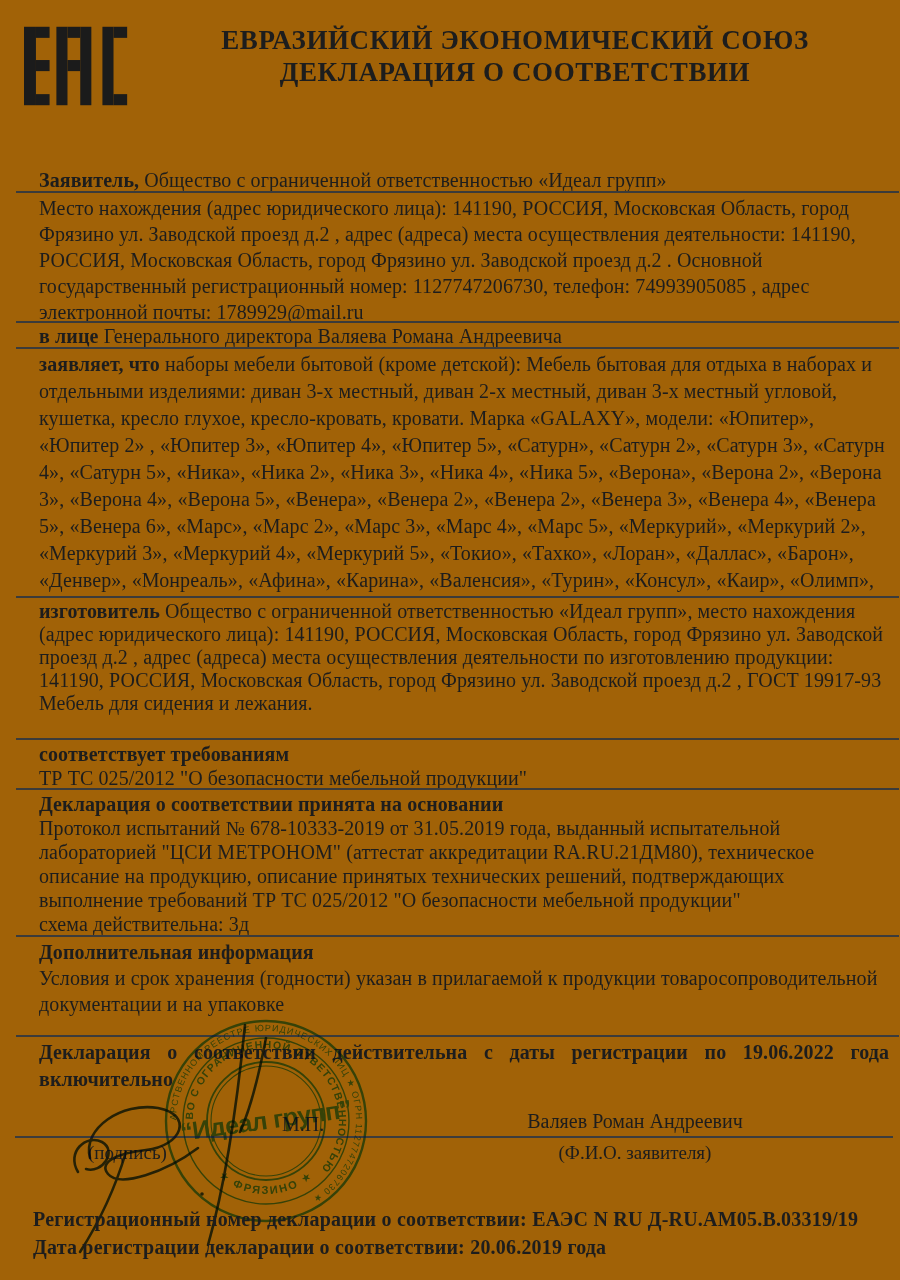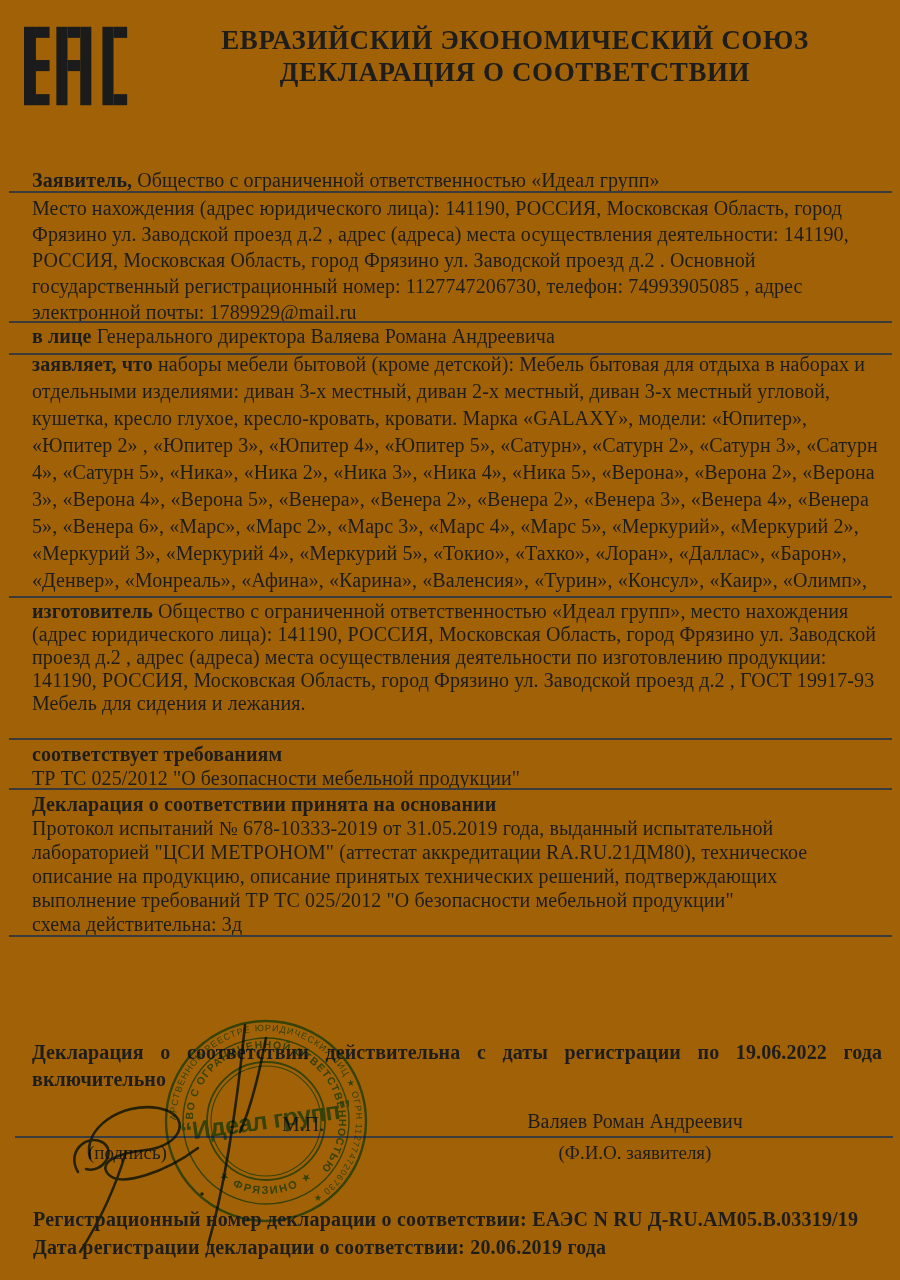--- a/index.html
+++ b/index.html
@@ -8,28 +8,28 @@
     background:#a16207;overflow:hidden;
     font-family:"Liberation Serif","DejaVu Serif",serif;color:#1d1d1d;text-decoration:underline;
   }
   
   .eac{position:absolute;left:24px;top:22px;width:104px;height:88px;}
   
   .titles{position:absolute;left:160px;top:24px;width:710px;text-align:center;}
   .titles .t{font-weight:bold;font-size:27px;line-height:32px;letter-spacing:.6px;}
   
   .row{
-    position:absolute;left:9px;width:883px;box-sizing:border-box;
+    position:absolute;left:16px;width:883px;box-sizing:border-box;
     padding:2px 10px 0 23px;font-size:20px;overflow:hidden;letter-spacing:.1px;
   }
   .bb{border-bottom:2px solid #3b3b3b;}
   .b{font-weight:bold;}
   .r1{top:168px;height:25px;line-height:21px;}
   .r2{top:193px;height:130px;line-height:26px;}
-  .r3{top:323px;height:32px;line-height:22px;}
+  .r3{top:323px;height:26px;line-height:22px;}
   .r4{top:349px;height:249px;line-height:27px;}
   .r5{top:598px;height:142px;line-height:23px;}
   .r6{top:740px;height:50px;line-height:24px;}
   .r7{top:790px;height:147px;line-height:24px;}
   .r8{top:937px;height:100px;line-height:26px;}
   .r9{top:1037px;height:78px;line-height:27px;font-weight:bold;font-size:20px;}
   .just{display:block;text-align:justify;text-align-last:justify;}
   
   .sig-line{position:absolute;left:15px;top:1136px;width:878px;height:2px;background:#3c3c3c;}
   .mp{position:absolute;left:282px;top:1113px;font-size:20px;}
@@ -99,20 +99,24 @@
     <div class="b">соответствует требованиям</div>
     <div>ТР ТС 025/2012 "О безопасности мебельной продукции"</div>
   </div>
 
   <div class="row r7 bb">
     <div class="b">Декларация о соответствии принята на основании</div>
     <div>Протокол испытаний № 678-10333-2019 от 31.05.2019 года, выданный испытательной лабораторией "ЦСИ МЕТРОНОМ" (аттестат аккредитации RA.RU.21ДМ80), техническое описание на продукцию, описание принятых технических решений, подтверждающих выполнение требований ТР ТС 025/2012 "О безопасности мебельной продукции"</div>
     <div>схема действительна: 3д</div>
   </div>
 
+  <div class="row r8 bb">
+    <div class="b">Дополнительная информация</div>
+    <div>Условия и срок хранения (годности) указан в прилагаемой к продукции товаросопроводительной документации и на упаковке</div>
+  </div>
 
   <div class="row r9">
     <span class="just">Декларация о соответствии действительна с даты регистрации по 19.06.2022 года</span>
     <span>включительно</span>
   </div>
 
   <div class="sig-line"></div>
   <div class="mp">М.П.</div>
   <div class="sig-caption">(подпись)</div>
   <div class="fio-name">Валяев Роман Андреевич</div>

